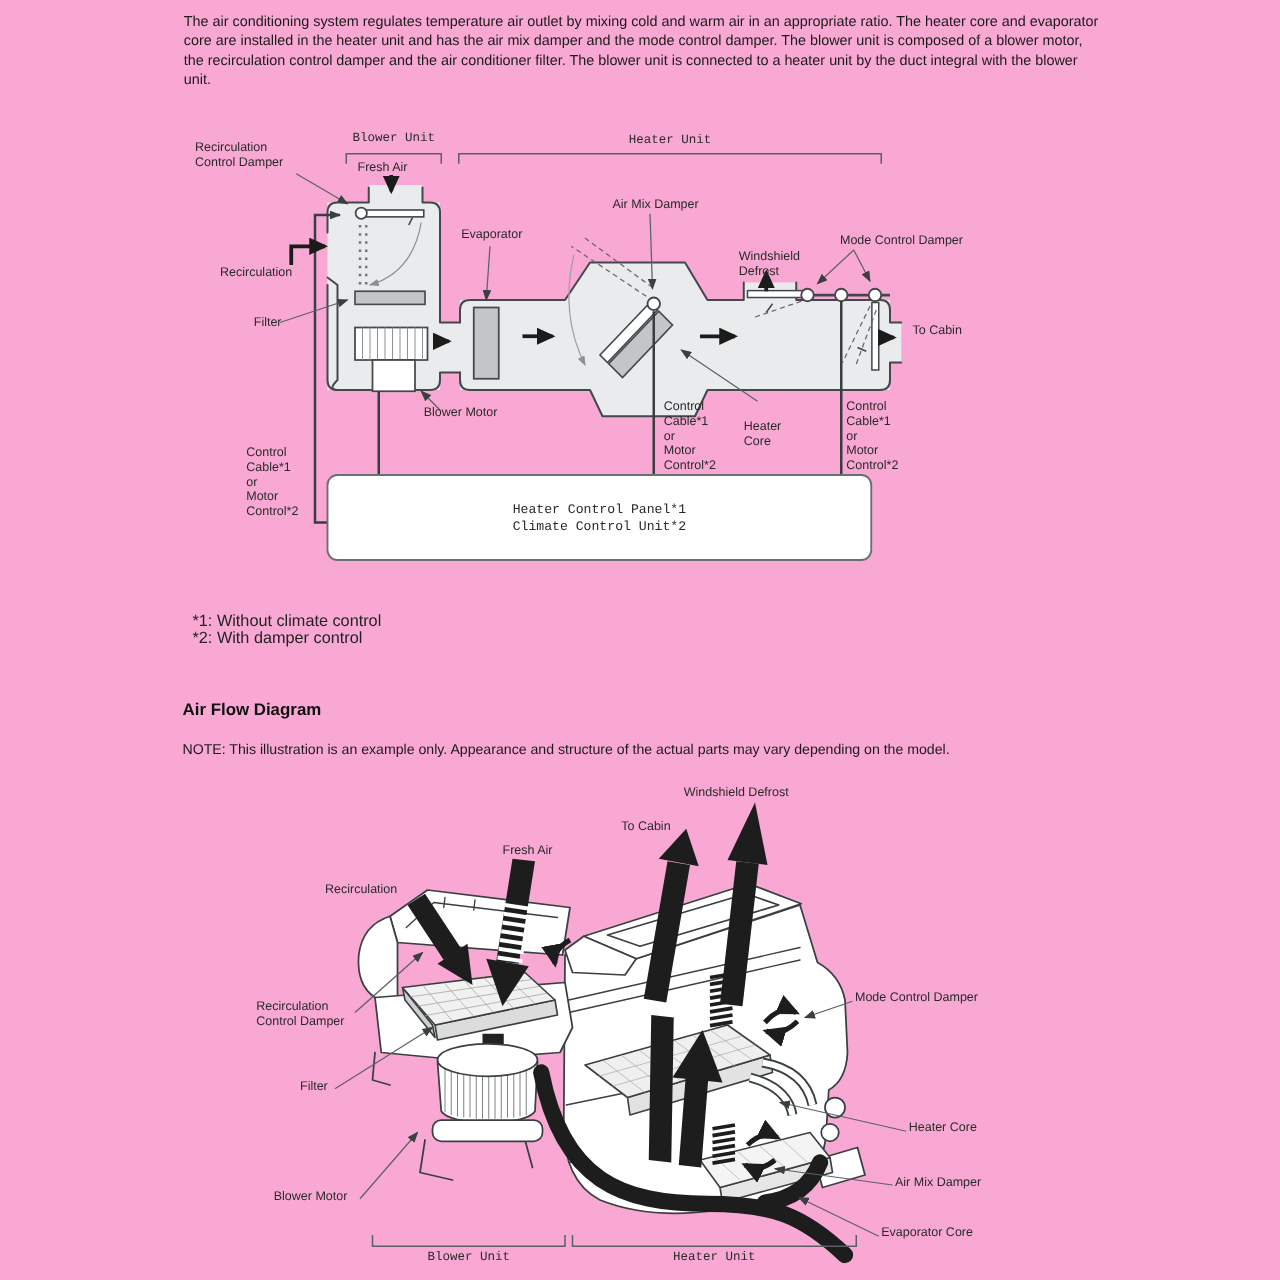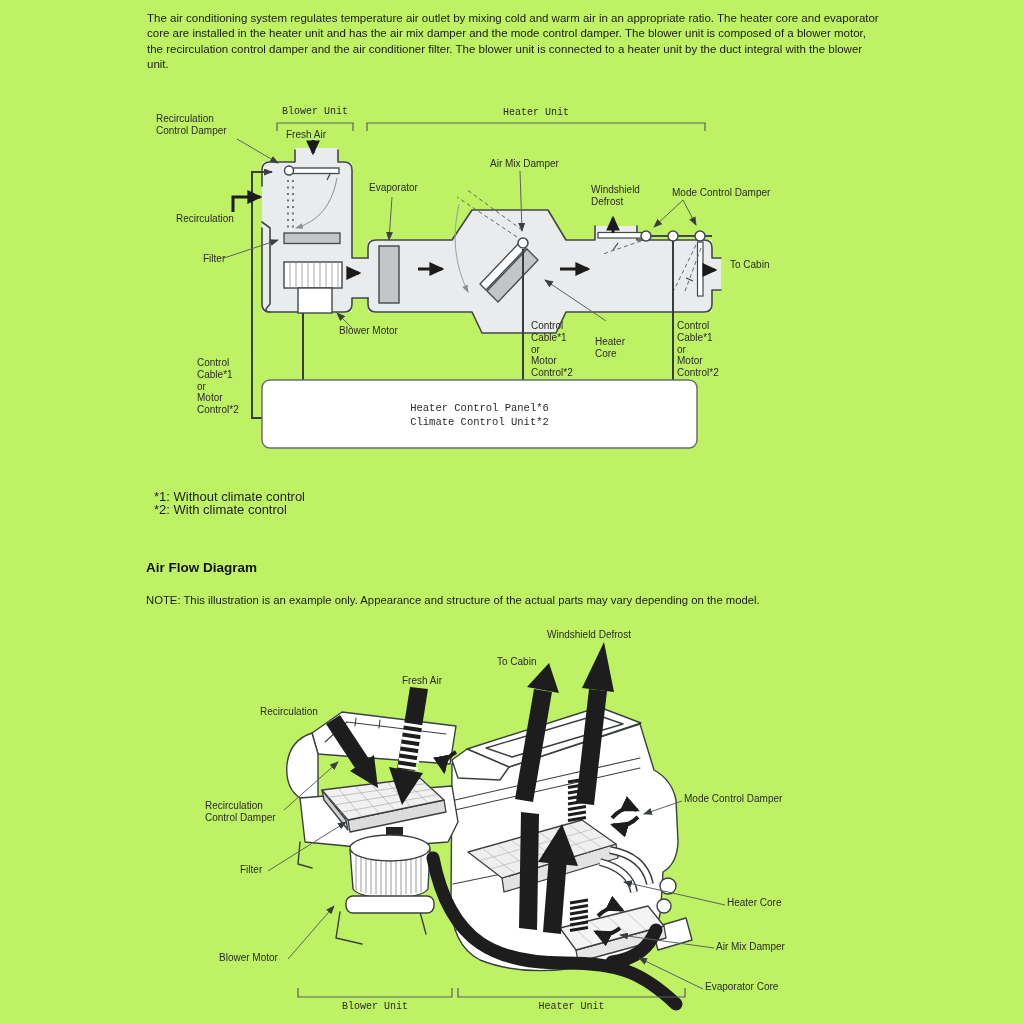--- a/index.html
+++ b/index.html
@@ -1,16 +1,16 @@
 <!DOCTYPE html>
 <html><head>
 <meta charset="utf-8">
 <style>
   html,body{margin:0;padding:0;background:#fff;}
-  #page{position:relative;width:1024px;height:1024px;background:#bef264;overflow:hidden;
+  #page{position:relative;width:1024px;height:1024px;background:#f9a8d4;overflow:hidden;
         font-family:"Liberation Sans", sans-serif;color:#1e1e1e;}
   .lbl{position:absolute;font-size:10px;line-height:1.18;color:#2a2a2a;white-space:pre-line;}
   .ctr{text-align:center;font-family:Liberation Mono, monospace;}
   .body-text{position:absolute;font-size:11.5px;line-height:1.33;color:#1a1a1a;}
   .foot{position:absolute;font-size:13px;line-height:1.22;color:#222;white-space:pre-line;}
   .heading{position:absolute;font-size:13.5px;font-weight:bold;color:#111;}
   .note{position:absolute;font-size:11.3px;color:#1a1a1a;}
   svg{position:absolute;}
   .panel-text{font-size:10.5px;line-height:1.3;}
 </style>
@@ -128,21 +128,21 @@
     <rect x="262" y="380" width="435" height="68" rx="8" fill="#fff" stroke="#6a6f72" stroke-width="1.5"></rect>
   </svg>
 
   <div class="lbl ctr" style="left:277px;top:106px;width:76px;">Blower Unit</div>
   <div class="lbl ctr" style="left:367px;top:107px;width:338px;">Heater Unit</div>
   <div class="lbl" style="left:156px;top:113px;">Recirculation
 Control Damper</div>
   <div class="lbl" style="left:286px;top:129px;">Fresh Air</div>
   <div class="lbl" style="left:369px;top:182px;">Evaporator</div>
   <div class="lbl" style="left:490px;top:158px;">Air Mix Damper</div>
-  <div class="lbl" style="left:591px;top:184px;">Windshield
+  <div class="lbl" style="left:591px;top:200px;">Windshield
 Defrost</div>
   <div class="lbl" style="left:672px;top:187px;">Mode Control Damper</div>
   <div class="lbl" style="left:176px;top:213px;">Recirculation</div>
   <div class="lbl" style="left:203px;top:253px;">Filter</div>
   <div class="lbl" style="left:730px;top:259px;">To Cabin</div>
   <div class="lbl" style="left:339px;top:325px;">Blower Motor</div>
   <div class="lbl" style="left:197px;top:357px;">Control
 Cable*1
 or
 Motor
@@ -152,25 +152,25 @@
 or
 Motor
 Control*2</div>
   <div class="lbl" style="left:595px;top:320px;margin-top:16px;">Heater
 Core</div>
   <div class="lbl" style="left:677px;top:320px;">Control
 Cable*1
 or
 Motor
 Control*2</div>
-  <div class="lbl ctr panel-text" style="left:262px;top:402px;width:435px;">Heater Control Panel*6
+  <div class="lbl ctr panel-text" style="left:262px;top:402px;width:435px;">Heater Control Panel*1
 Climate Control Unit*2</div>
 
   <div class="foot" style="left:154px;top:489px;">*1: Without climate control</div>
-  <div class="foot" style="left:154px;top:502px;">*2: With climate control</div>
+  <div class="foot" style="left:154px;top:502px;">*2: With damper control</div>
 
   <div class="heading" style="left:146px;top:560px;">Air Flow Diagram</div>
   <div class="note" style="left:146px;top:594px;">NOTE: This illustration is an example only. Appearance and structure of the actual parts may vary depending on the model.</div>
 
   <svg style="left:180px;top:620px;" width="644" height="404" viewBox="180 620 644 404">
     <defs>
       <marker id="fa2" markerWidth="4.6" markerHeight="4.2" refX="3.8" refY="2.1" orient="auto">
         <path d="M0,0 L4.6,2.1 L0,4.2 Z" fill="#1d1d1d"></path>
       </marker>
       <marker id="la2" markerWidth="9" markerHeight="7" refX="8" refY="3.5" orient="auto" markerUnits="userSpaceOnUse">

